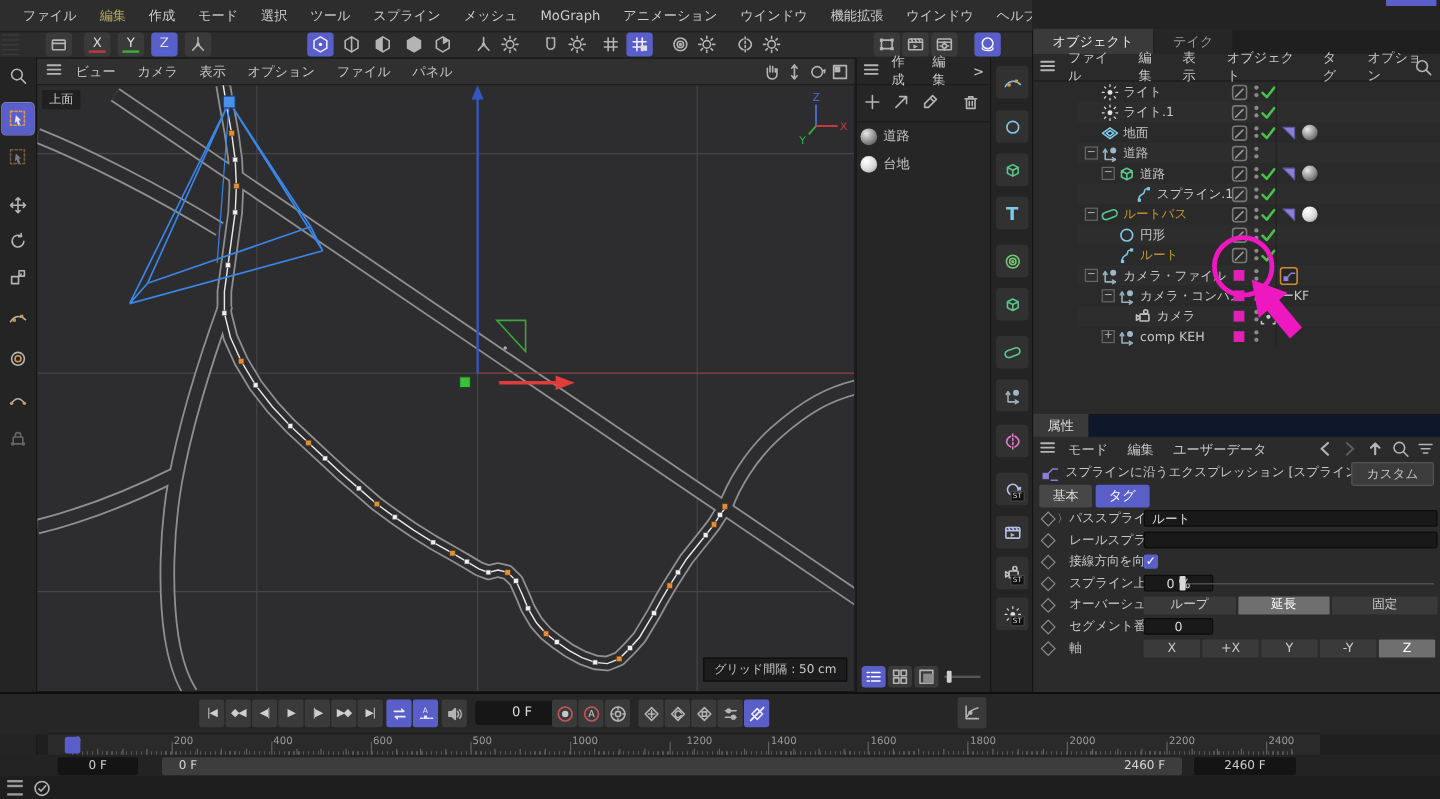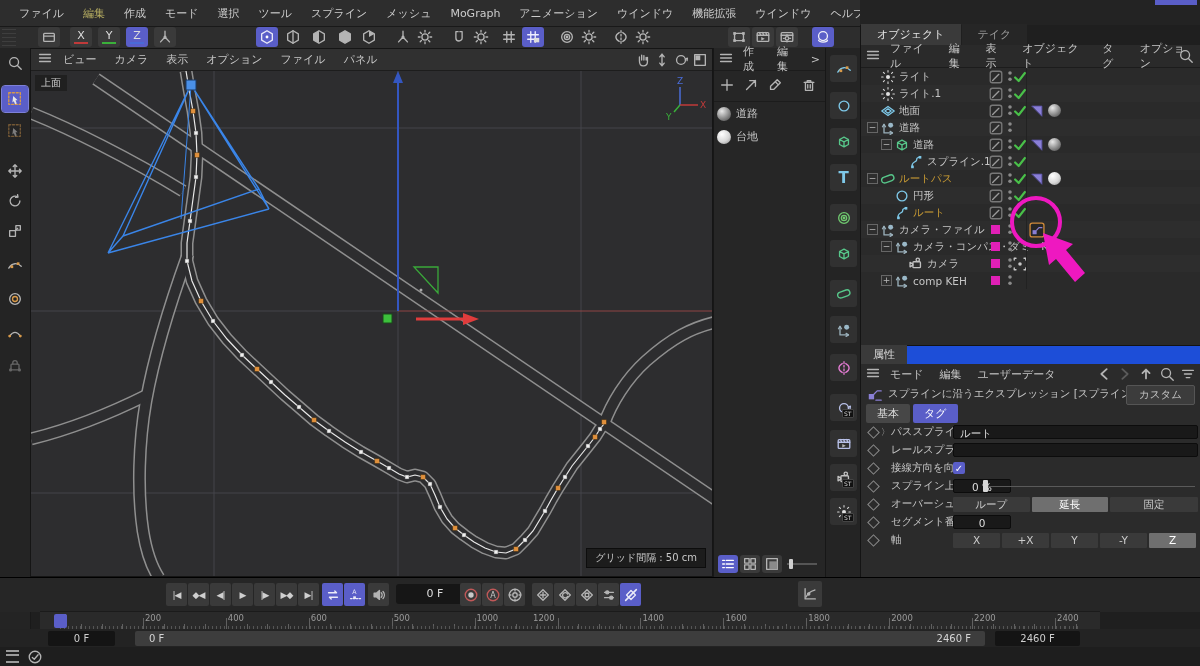--- a/index.html
+++ b/index.html
@@ -61,36 +61,36 @@
   
   .mid-tb{left:825px;top:48px;width:35px;height:529px;background:#242424;border-left:1px solid #171717;box-sizing:border-box;}
   .mtb-i{position:absolute;left:4px;width:27px;height:27px;display:flex;align-items:center;justify-content:center;border-radius:3px;background:#313131;}
   
   .om{left:860px;top:25px;width:340px;height:320px;background:#2a2a2a;border-left:1px solid #141414;box-sizing:border-box;}
   .om-tabs{height:20px;background:#1f1f1f;display:flex;align-items:flex-end;}
   .om-tab{padding:3px 16px;color:#9a9a9a;background:#262626;margin-right:1px;}
   .om-tab.on{background:#3a3a3a;color:#e6e6e6;}
   .om-menu{height:22px;display:flex;align-items:center;gap:2px;padding-left:4px;border-bottom:1px solid #1c1c1c;position:relative;}
   .om-menu .mi{padding:2px 7px;}
-  .om-rows{position:relative;}
+  .om-rows{position:relative;margin-left:37px;}
   .om-row{position:relative;height:17px;display:flex;align-items:center;}
   .om-row:nth-child(even){background:#2d2d2d;}
   .om-row .lbl{margin-left:3px;white-space:nowrap;font-size:10.5px;}
   .om-row .lbl.hl{color:#c79a33;}
   .exp{width:11px;height:11px;box-sizing:border-box;border:1px solid #666;background:#2e2e2e;color:#bbb;
        font-size:9px;line-height:9px;text-align:center;flex:0 0 auto;margin-right:2px;}
   .om-col{position:absolute;top:1px;height:15px;display:flex;align-items:center;justify-content:center;}
   .msq{width:9px;height:9px;background:#e020b6;}
   .om-sep{position:absolute;left:165px;top:0;width:1px;height:100%;background:#222;}
   
   .anno-circle{left:1010px;top:196px;width:44px;height:44px;border:4px solid var(--anno);border-radius:50%;z-index:30;}
   .anno-arrow{left:1032px;top:228px;z-index:30;}
   
   .am{left:860px;top:345px;width:340px;height:232px;background:#2b2b2b;border-left:1px solid #141414;border-top:1px solid #141414;box-sizing:border-box;}
-  .am-tabrow{height:18px;background:#1d4ed8;display:flex;align-items:flex-end;}
+  .am-tabrow{height:18px;background:#0f172a;display:flex;align-items:flex-end;}
   .am-tab{padding:2px 12px;background:#3a3a3a;color:#ddd;}
   .am-menu{height:20px;display:flex;align-items:center;gap:2px;padding-left:4px;position:relative;}
   .am-menu .mi{padding:1px 7px;}
   .am-nav{position:absolute;right:4px;top:0;height:20px;display:flex;align-items:center;gap:5px;color:#bbb;}
   .am-title{height:20px;display:flex;align-items:center;gap:5px;padding-left:6px;position:relative;font-size:10.5px;}
   .btn-custom{position:absolute;right:5px;top:1px;padding:2px 12px;background:#3c3c3c;border:1px solid #555;border-radius:2px;}
   .am-sec-tabs{height:19px;display:flex;gap:3px;padding-left:5px;align-items:center;}
   .sec-tab{padding:2px 11px;border-radius:2px;background:#474747;color:#ddd;}
   .sec-tab.on{background:var(--accent);color:#fff;}
   .am-section{height:17px;display:flex;align-items:center;padding-left:6px;color:#e0e0e0;font-weight:bold;font-size:10.5px;}
@@ -1478,21 +1478,21 @@
       <div class="ticklab" style="left:353.7px">500</div>
       <div class="tick" style="left:372.4px"></div>
       <div class="tick" style="left:393.1px"></div>
       <div class="tick" style="left:413.9px"></div>
       <div class="tick major" style="left:434.6px"></div>
       <div class="ticklab" style="left:436.6px">1000</div>
       <div class="tick" style="left:455.3px"></div>
       <div class="tick" style="left:476.1px"></div>
       <div class="tick" style="left:496.8px"></div>
       <div class="tick major" style="left:517.5px"></div>
-      <div class="ticklab" style="left:493px">1200</div>
+      <div class="ticklab" style="left:532px">1200</div>
       <div class="tick" style="left:538.3px"></div>
       <div class="tick" style="left:559.0px"></div>
       <div class="tick" style="left:579.7px"></div>
       <div class="tick major" style="left:600.4px"></div>
       <div class="ticklab" style="left:602.4px">1400</div>
       <div class="tick" style="left:621.2px"></div>
       <div class="tick" style="left:641.9px"></div>
       <div class="tick" style="left:662.6px"></div>
       <div class="tick major" style="left:683.4px"></div>
       <div class="ticklab" style="left:685.4px">1600</div>

